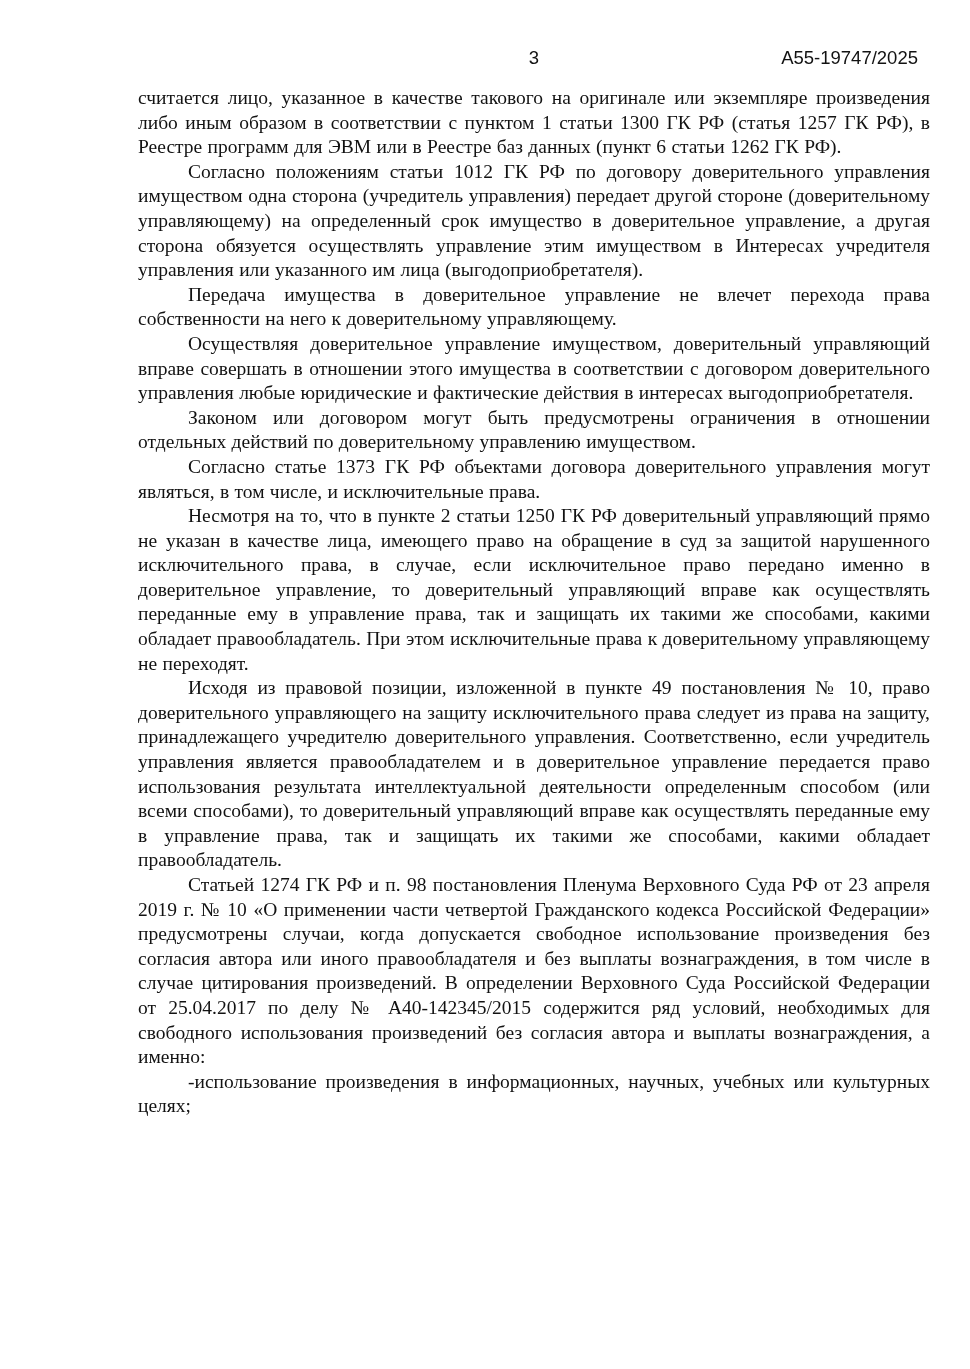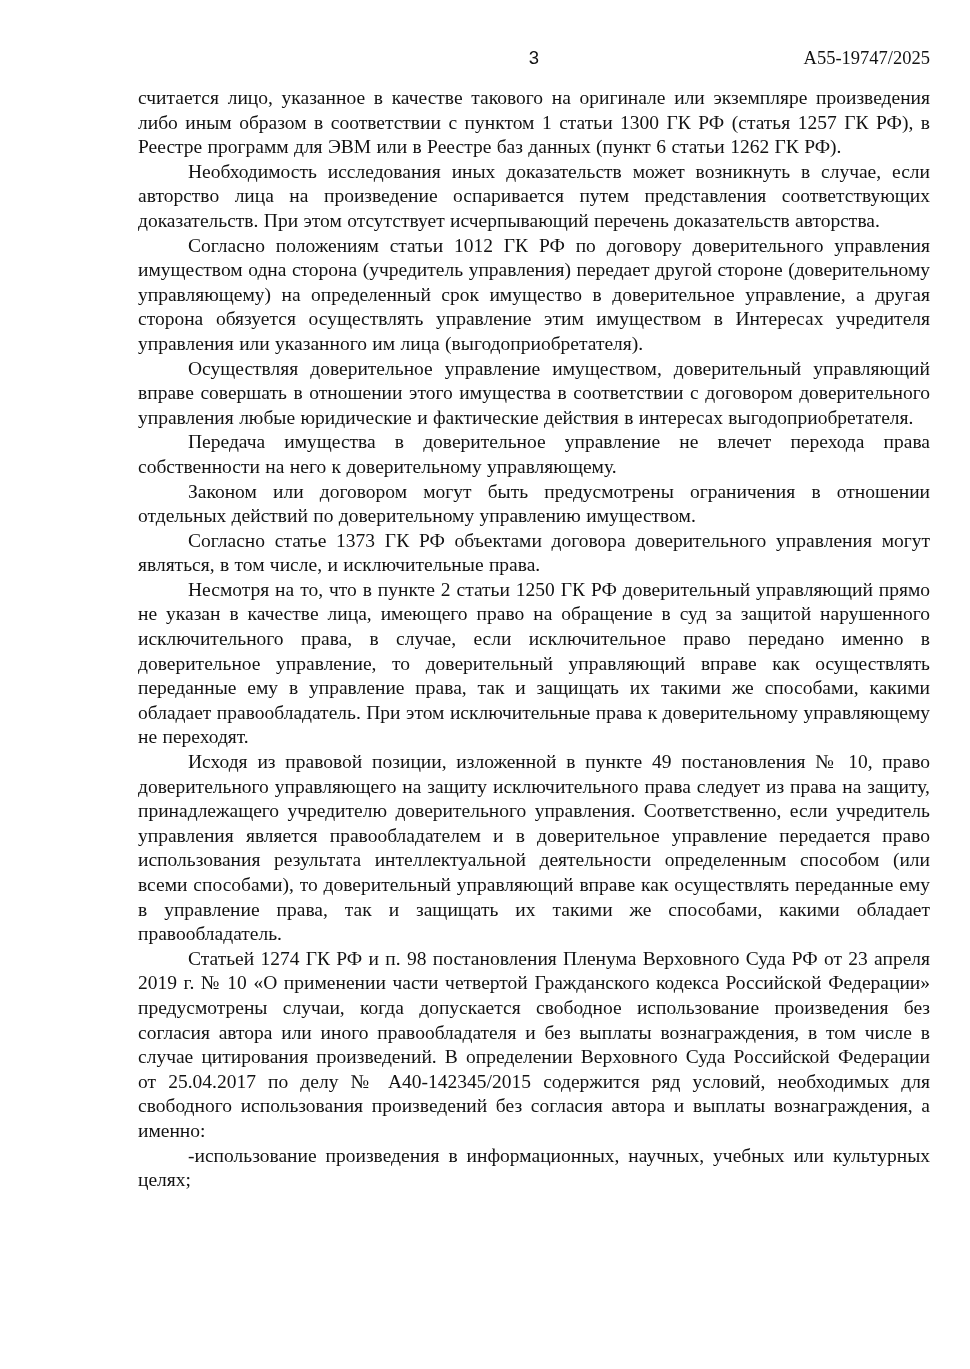--- a/index.html
+++ b/index.html
@@ -31,24 +31,23 @@
     color: #121212;
   }
   .page-header .page-number {
     position: absolute;
     left: 0;
     right: 0;
     text-align: center;
   }
   .page-header .case-number {
     position: absolute;
-    right: 0;
+    right: 12px;
     top: 0;
     text-align: right;
-    font-family: Liberation Serif, serif;
   }
   .doc-body {
     font-family: "Liberation Serif", "DejaVu Serif", serif;
     font-size: 19.5px;
     line-height: 24.6px;
     text-align: justify;
   }
   .doc-body p {
     margin: 0;
     padding: 0;
@@ -64,24 +63,23 @@
 
 <div class="page">
 
   <div class="page-header">
     <span class="page-number">3</span>
     <span class="case-number">А55-19747/2025</span>
   </div>
 
   <div class="doc-body">
     <p class="no-indent">считается лицо, указанное в качестве такового на оригинале или экземпляре произведения либо иным образом в соответствии с пунктом 1 статьи 1300 ГК РФ (статья 1257 ГК РФ), в Реестре программ для ЭВМ или в Реестре баз данных (пункт 6 статьи 1262 ГК РФ).</p>
-    <p>Необходимость исследования иных доказательств может возникнуть в случае, если авторство лица на произведение оспаривается путем представления соответствующих доказательств. При этом отсутствует исчерпывающий перечень доказательств авторства.</p>
     <p>Согласно положениям статьи 1012 ГК РФ по договору доверительного управления имуществом одна сторона (учредитель управления) передает другой стороне (доверительному управляющему) на определенный срок имущество в доверительное управление, а другая сторона обязуется осуществлять управление этим имуществом в Интересах учредителя управления или указанного им лица (выгодоприобретателя).</p>
+    <p>Передача имущества в доверительное управление не влечет перехода права собственности на него к доверительному управляющему.</p>
     <p>Осуществляя доверительное управление имуществом, доверительный управляющий вправе совершать в отношении этого имущества в соответствии с договором доверительного управления любые юридические и фактические действия в интересах выгодоприобретателя.</p>
-    <p>Передача имущества в доверительное управление не влечет перехода права собственности на него к доверительному управляющему.</p>
     <p>Законом или договором могут быть предусмотрены ограничения в отношении отдельных действий по доверительному управлению имуществом.</p>
     <p>Согласно статье 1373 ГК РФ объектами договора доверительного управления могут являться, в том числе, и исключительные права.</p>
     <p>Несмотря на то, что в пункте 2 статьи 1250 ГК РФ доверительный управляющий прямо не указан в качестве лица, имеющего право на обращение в суд за защитой нарушенного исключительного права, в случае, если исключительное право передано именно в доверительное управление, то доверительный управляющий вправе как осуществлять переданные ему в управление права, так и защищать их такими же способами, какими обладает правообладатель. При этом исключительные права к доверительному управляющему не переходят.</p>
     <p>Исходя из правовой позиции, изложенной в пункте 49 постановления № 10, право доверительного управляющего на защиту исключительного права следует из права на защиту, принадлежащего учредителю доверительного управления. Соответственно, если учредитель управления является правообладателем и в доверительное управление передается право использования результата интеллектуальной деятельности определенным способом (или всеми способами), то доверительный управляющий вправе как осуществлять переданные ему в управление права, так и защищать их такими же способами, какими обладает правообладатель.</p>
     <p>Статьей 1274 ГК РФ и п. 98 постановления Пленума Верховного Суда РФ от 23 апреля 2019 г. № 10 «О применении части четвертой Гражданского кодекса Российской Федерации» предусмотрены случаи, когда допускается свободное использование произведения без согласия автора или иного правообладателя и без выплаты вознаграждения, в том числе в случае цитирования произведений. В определении Верховного Суда Российской Федерации от 25.04.2017 по делу № А40-142345/2015 содержится ряд условий, необходимых для свободного использования произведений без согласия автора и выплаты вознаграждения, а именно:</p>
     <p>-использование произведения в информационных, научных, учебных или культурных целях;</p>
 
   </div>
 
 </div>

